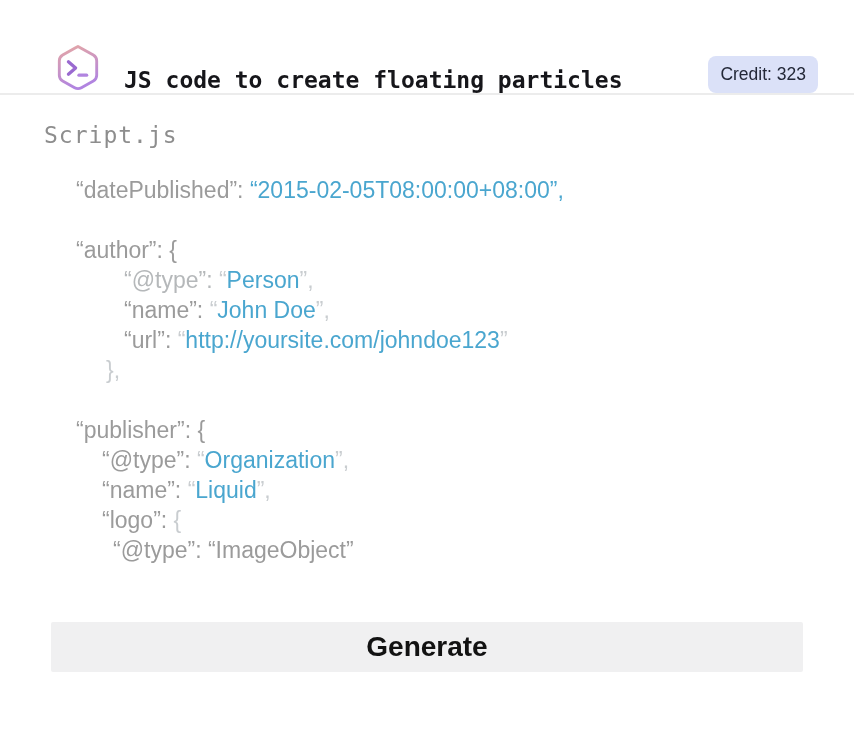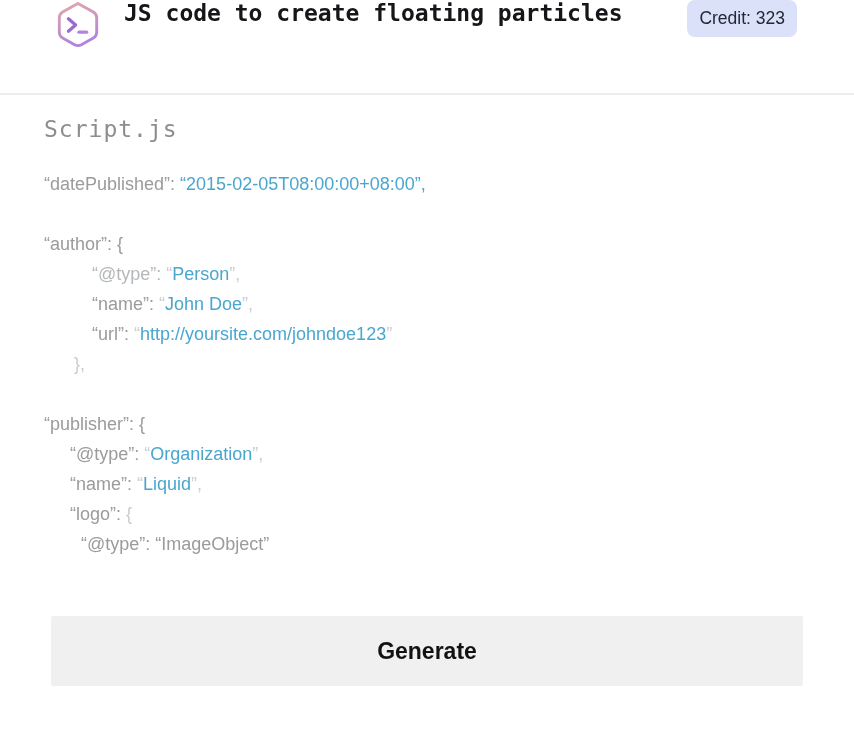--- a/index.html
+++ b/index.html
@@ -3,24 +3,24 @@
 <meta charset="utf-8">
 <style>
   * { margin: 0; padding: 0; box-sizing: border-box; }
   html, body { width: 854px; height: 748px; background: #ffffff; overflow: hidden; }
   body { font-family: "Liberation Sans", sans-serif; }
   .page { width: 854px; height: 748px; background: #ffffff; }
 
   
   .header {
     display: flex;
-    align-items: flex-start;
+    align-items: flex-end;
     height: 95px;
     padding-left: 55px;
-    padding-right: 57px;
+    padding-right: 36px;
     border-bottom: 2px solid var(--divider, #ececec);
     background: #ffffff;
   }
   .app-icon { width: 46px; height: 50px; flex: 0 0 auto; }
   .app-title {
     margin-left: 23px;
     font-family: "DejaVu Sans Mono", monospace;
     font-weight: 700;
     font-size: 23px;
     color: #16161a;
@@ -34,51 +34,52 @@
     font-weight: 400;
     font-size: 17.5px;
     padding: 8px 12px;
     border-radius: 8px;
     white-space: nowrap;
   }
 
   
   .main { padding: 0 44px; }
   .file-title {
-    margin-top: 21px;
+    margin-top: 27px;
     font-family: "DejaVu Sans Mono", monospace;
     font-size: 23px;
     color: #8d8d8d;
     letter-spacing: 1px;
   }
   .code-block {
     margin-top: 27px;
-    font-size: 18px;
+    font-size: 23px;
     line-height: 30px;
     white-space: pre-wrap;
+    margin-left: 32px;
   }
   .code-line { height: 30px; }
   .code-line.blank { height: 30px; }
   .tok-key      { color: var(--key-gray, #9b9b9b); }
   .tok-keylight { color: var(--key-light-gray, #b5b8ba); }
   .tok-light    { color: var(--punct-light-gray, #c9cdd0); }
   .tok-val      { color: var(--value-blue, #4aa6cf); }
 
   
   .generate-btn {
     display: block;
     margin: 57px auto 0 auto;
     width: 752px;
-    height: 70px;
+    height: 50px;
     background: var(--button-bg, #f0f0f1);
     border: none;
     border-radius: 2px;
     font-family: "Liberation Sans", sans-serif;
     font-weight: 700;
-    font-size: 23px;
+    font-size: 28px;
     color: #121212;
     cursor: pointer;
   }
 </style>
 </head>
 <body>
 
 <div class="page">
 
   <div class="header">

